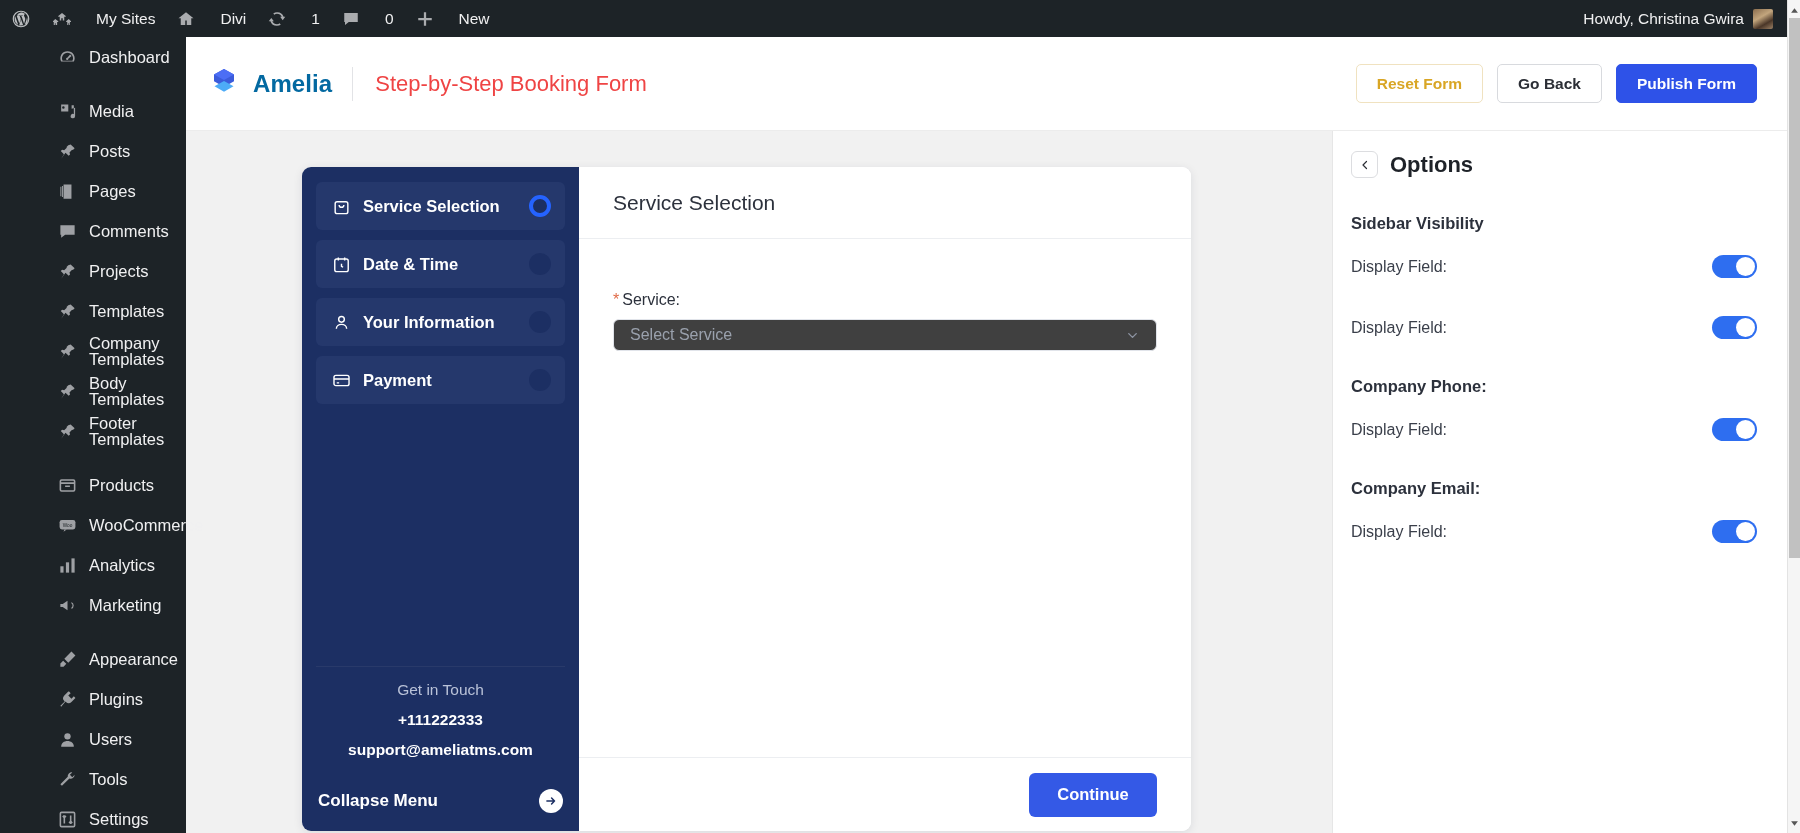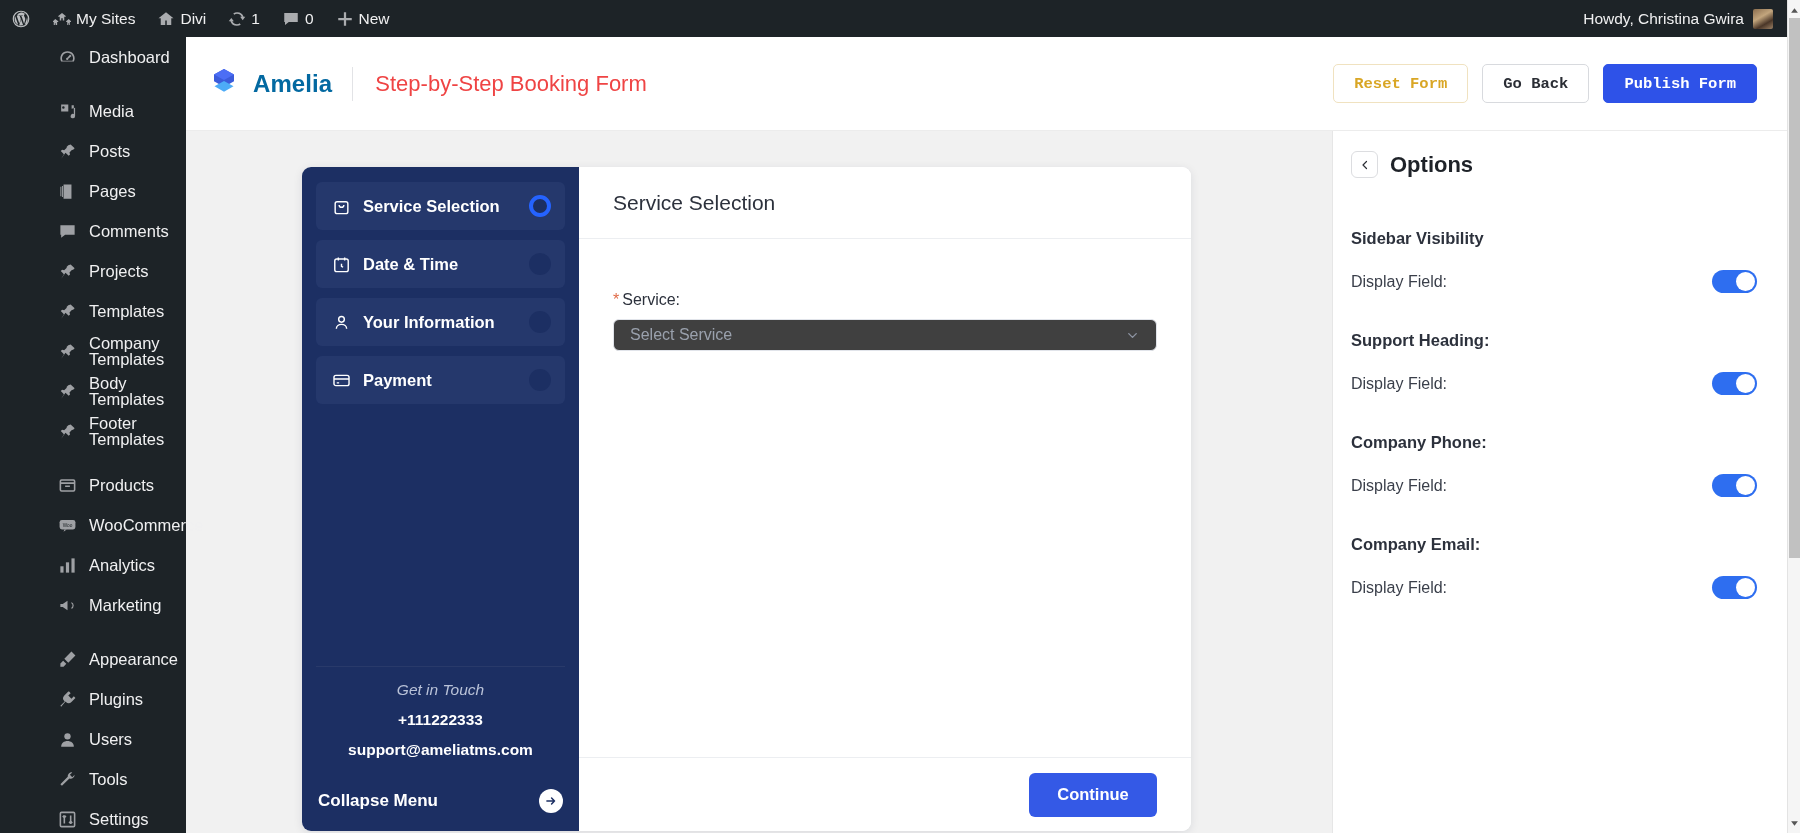--- a/index.html
+++ b/index.html
@@ -12,21 +12,21 @@
   .screen { position: relative; width: 1800px; height: 833px; overflow: hidden; }
 
   
   .adminbar {
     position: absolute; top: 0; left: 0; width: 1787px; height: 37px;
     background: #1d2327; color: #f0f0f1;
     display: flex; align-items: center;
     font-size: 15.5px; z-index: 30;
   }
   .ab-item {
-    display: flex; align-items: center; gap: 5px;
+    display: flex; align-items: center; gap: 25px;
     padding: 0 11px; height: 37px; color: #f0f0f1;
     white-space: nowrap;
   }
   .ab-item .glyph { display: inline-flex; align-items: center; justify-content: center; opacity: .85; }
   .ab-spacer { flex: 1; }
   .ab-right { display: flex; align-items: center; gap: 9px; padding-right: 14px; font-size: 15.5px; }
   .ab-avatar {
     width: 20px; height: 20px; border-radius: 2px;
     background: linear-gradient(150deg,#8a6d4e 0%, #c2a57d 40%, #4a3628 70%, #9c8165 100%);
     display:inline-block;
@@ -64,21 +64,21 @@
     position: absolute; top: 0; left: 0; right: 0; height: 94px;
     background: #fff; display: flex; align-items: center;
     padding: 0 30px 0 22px;
     border-bottom: 1px solid #ececec;
   }
   .brand { display: flex; align-items: center; gap: 13px; }
   .brand-name { font-size: 24px; font-weight: 700; color: #0369a1; letter-spacing: .1px; }
   .brand-div { width: 1px; height: 34px; background: #e2e3e6; margin: 0 22px 0 20px; }
   .form-title { font-size: 22px; color: #ef4444; }
   .hdr-spacer { flex: 1; }
-  .hdr-btns { display: flex; align-items: center; gap: 14px; font-family: Liberation Mono, monospace; }
+  .hdr-btns { display: flex; align-items: center; gap: 14px; }
   .btn {
     height: 39px; border-radius: 5px; font-size: 15.5px; font-weight: 600;
     display: inline-flex; align-items: center; justify-content: center;
     padding: 0 20px; cursor: pointer; white-space: nowrap;
   }
   .btn-reset { background: #fff; border: 1px solid #f0e2c0; color: #d9a625; }
   .btn-goback { background: #fff; border: 1px solid #d8dade; color: #2b2e35; }
   .btn-publish { background: #2e52e8; border: 1px solid #2e52e8; color: #fff; }
 
   
@@ -113,21 +113,21 @@
   .bk-step .st-icon { width: 20px; height: 20px; display:inline-flex; align-items:center; justify-content:center; flex:0 0 20px;}
   .bk-step .st-label { flex: 1; }
   .bk-dot { width: 22px; height: 22px; border-radius: 50%; background: #1c2f63; flex: 0 0 22px; }
   .bk-dot.active { background: #1c2f63; border: 4px solid #2563ff; }
   .bk-fill { flex: 1; }
   .bk-touch {
     border-top: 1px solid #32437099;
     padding: 14px 0 8px 0;
     text-align: center;
   }
-  .bk-touch-h { font-size: 15.5px; color: #b9c2d8; margin-bottom: 12px; font-style: italic; }
+  .bk-touch-h { font-size: 15.5px; color: #b9c2d8; margin-bottom: 12px; }
   .bk-touch-v { font-size: 15.5px; color: #ffffff; margin-bottom: 12px; font-weight: 600; }
   .bk-collapse {
     display: flex; align-items: center; padding: 10px 2px 18px 2px;
     cursor: pointer;
   }
   .bk-collapse-label { font-size: 17px; font-weight: 700; flex: 1; }
   .bk-collapse-ic {
     width: 24px; height: 24px; border-radius: 50%; background: #fff;
     display: inline-flex; align-items: center; justify-content: center;
   }
@@ -159,21 +159,21 @@
     cursor: pointer; border: none;
   }
 
   
   .options {
     position: absolute; right: 0; top: 0; bottom: 0; width: 455px;
     background: #fff; border-left: 1px solid #e6e6e6;
     padding: 20px 30px 0 18px;
     overflow: hidden;
   }
-  .opt-head { display: flex; align-items: center; gap: 12px; margin-bottom: 51px; }
+  .opt-head { display: flex; align-items: center; gap: 12px; margin-bottom: 36px; }
   .opt-back {
     width: 27px; height: 27px; border: 1px solid #dcdde0; border-radius: 6px;
     display: inline-flex; align-items: center; justify-content: center;
     background: #fff; cursor: pointer;
   }
   .opt-title { font-size: 22px; font-weight: 700; color: #1e2228; }
   .opt-group { margin-bottom: 6px; }
   .opt-group-title { font-size: 16.5px; font-weight: 700; color: #2c313c; margin-bottom: 22px; }
   .opt-row {
     display: flex; align-items: center; justify-content: space-between;
@@ -561,21 +561,20 @@
           <div class="opt-group-title">Sidebar Visibility</div>
           <div class="opt-row">
             <span class="opt-row-label">Display Field:</span>
             <span class="toggle">
                 <span class="knob"></span>
               </span>
           </div>
         </div>
 
         <div class="opt-group">
-          <div class="opt-group-title">Support Heading:</div>
           <div class="opt-row">
             <span class="opt-row-label">Display Field:</span>
             <span class="toggle">
                 <span class="knob"></span>
               </span>
           </div>
         </div>
 
         <div class="opt-group">
           <div class="opt-group-title">Company Phone:</div>

